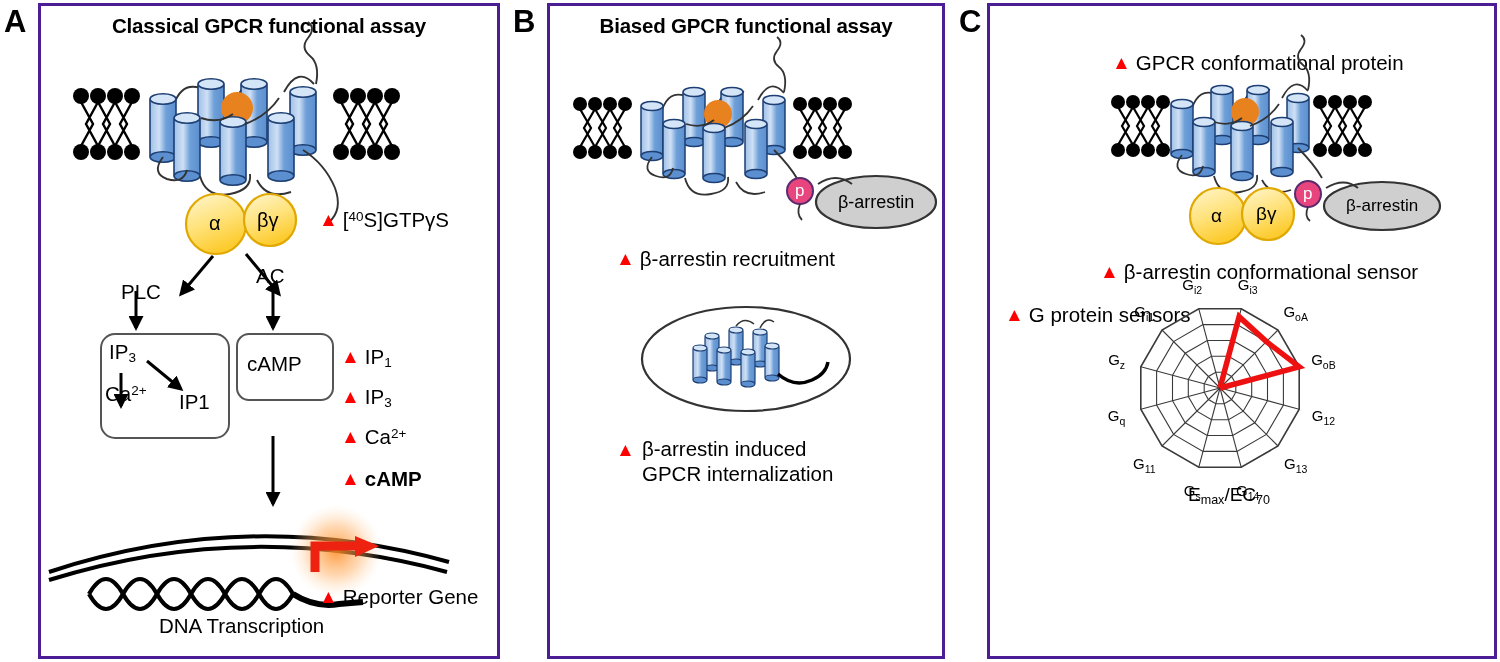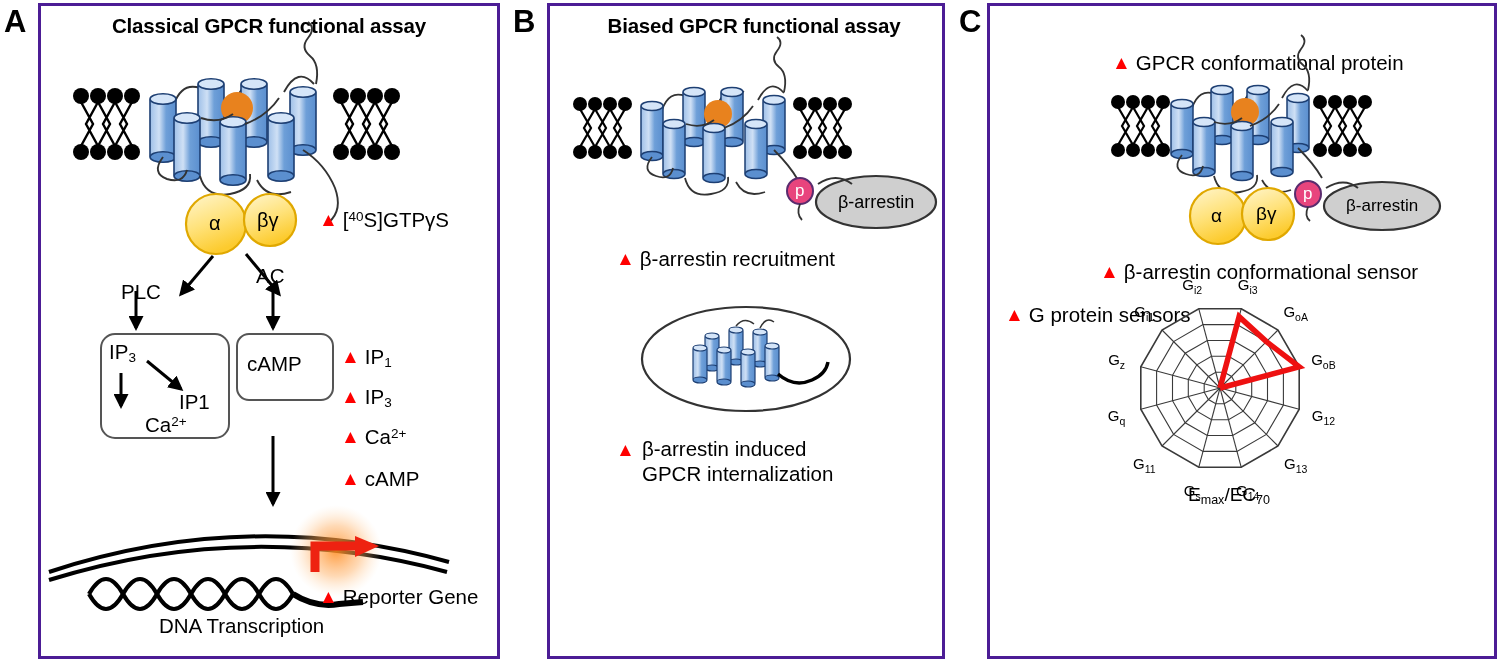--- a/index.html
+++ b/index.html
@@ -134,30 +134,30 @@
 
     <rect x="196" y="328" width="96" height="66" rx="12" fill="none" stroke="#555" stroke-width="2"></rect>
     <g stroke="#000" stroke-width="3" fill="none" marker-end="url(#arA2)">
       <path d="M80 367 L80 400"></path>
       <path d="M106 355 L140 383"></path>
     </g>
   </svg>
 
   <div class="ctr" style="left:68px;top:334px;">IP<sub>3</sub></div>
   <div class="ctr" style="left:138px;top:384px;">IP1</div>
-  <div class="ctr" style="left:64px;top:407px;margin-left:40px;">Ca<sup>2+</sup></div>
+  <div class="ctr" style="left:64px;top:376px;">Ca<sup>2+</sup></div>
   <div class="ctr" style="left:206px;top:346px;">cAMP</div>
 
   <div class="itm" style="left:300px;top:338px;">
     <span class="tri">▲</span>IP<sub>1</sub></div>
   <div class="itm" style="left:300px;top:378px;">
     <span class="tri">▲</span>IP<sub>3</sub></div>
   <div class="itm" style="left:300px;top:418px;">
     <span class="tri">▲</span>Ca<sup>2+</sup></div>
-  <div class="itm" style="left:300px;top:460px;">
+  <div class="itm" style="left:300px;top:460px;font-weight:bold;">
     <span class="tri">▲</span>cAMP</div>
 
   <svg class="svgabs" width="462" height="656">
     <path d="M8 566 q200 -66 400 -10" fill="none" stroke="#000" stroke-width="4"></path>
     <path d="M8 574 q198 -62 398 -8" fill="none" stroke="#000" stroke-width="4"></path>
     <circle cx="295" cy="545" r="46" fill="url(#glowA)"></circle>
     <g fill="none" stroke="#000" stroke-width="4.2">
       <path d="M48 588 q17 -30 34 0 q17 30 34 0 q17 -30 34 0 q17 30 34 0 q17 -30 34 0 q17 30 34 0"></path>
       <path d="M48 588 q17 30 34 0 q17 -30 34 0 q17 30 34 0 q17 -30 34 0 q17 30 34 0 q17 -30 34 0"></path>
       <path d="M252 588 q22 14 46 10 l24 -2" stroke-width="6"></path>
@@ -167,21 +167,21 @@
     </g>
     <path d="M314 530 L338 540 L314 551 z" fill="#ee2211"></path>
   </svg>
 
   <div class="itm" style="left:278px;top:578px;">
     <span class="tri">▲</span>Reporter Gene</div>
   <div class="ctr" style="left:118px;top:608px;">DNA Transcription</div>
 </div>
 
 <div class="plabel" style="left:513px;top:6px;">B</div>
-<div class="panel" style="left:547px;top:3px;width:398px;height:656px;padding-left:8px;">
+<div class="panel" style="left:547px;top:3px;width:398px;height:656px;">
   <div class="ptitle" style="top:8px;">Biased GPCR functional assay</div>
 
   <svg class="svgabs" width="398" height="300">
     <defs>
       <linearGradient id="cylB" x1="0" y1="0" x2="1" y2="0">
         <stop offset="0" stop-color="#9fc0e8"></stop>
           <stop offset="0.35" stop-color="#cfe0f5"></stop>
         <stop offset="0.62" stop-color="#6e9fd8"></stop>
           <stop offset="1" stop-color="#5b8fcf"></stop>
       </linearGradient>

